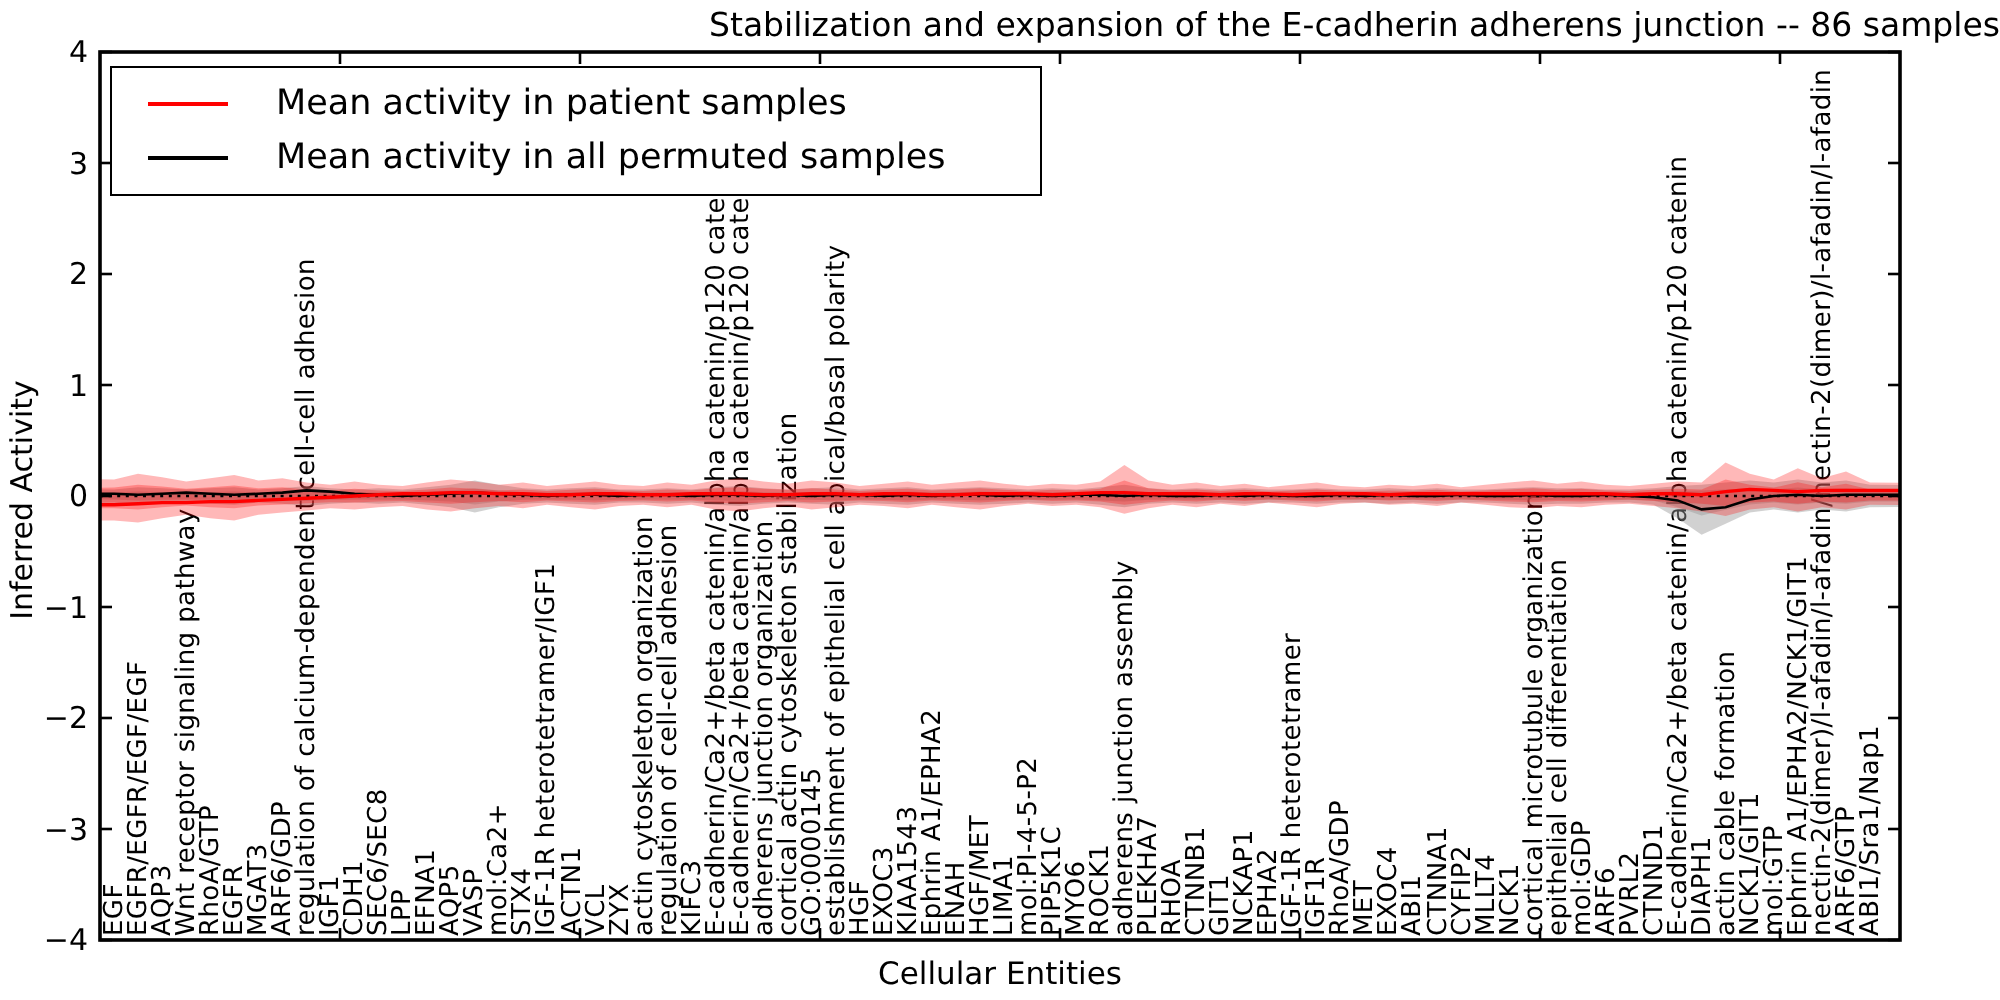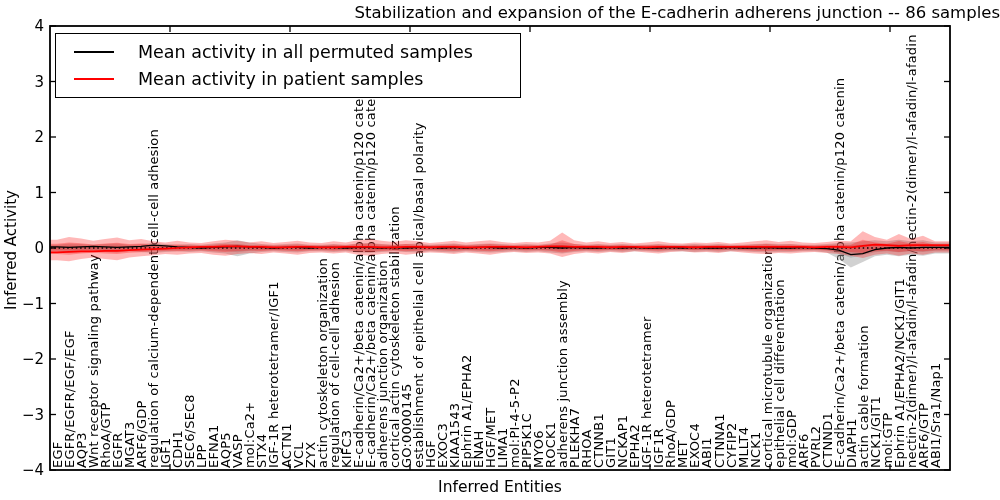--- a/index.html
+++ b/index.html
@@ -21,21 +21,21 @@
   .legend-row{display:flex;align-items:center;padding-left:18px;}
   .legend-line{display:inline-block;width:40px;height:2px;margin-right:24px;flex:none;}
   .legend-label{font-size:17.5px;white-space:nowrap;}
 </style>
 </head>
 <body>
 
 <div class="fig">
   <div class="title">Stabilization and expansion of the E-cadherin adherens junction -- 86 samples</div>
   <div class="ylabel">Inferred Activity</div>
-  <div class="xlabel">Inferred Entities</div>
+  <div class="xlabel">Cellular Entities</div>
 
   <div id="ytick-layer">
       <div class="ytick" style="top: 17px;">4</div>
       <div class="ytick" style="top: 72.5px;">3</div>
       <div class="ytick" style="top: 128px;">2</div>
       <div class="ytick" style="top: 183.5px;">1</div>
       <div class="ytick" style="top: 239px;">0</div>
       <div class="ytick" style="top: 294.5px;">−1</div>
       <div class="ytick" style="top: 350px;">−2</div>
       <div class="ytick" style="top: 405.5px;">−3</div>
@@ -156,21 +156,21 @@
       <line x1="650" y1="470" x2="650" y2="464" stroke="#000" stroke-width="1.3"></line>
       <line x1="770" y1="26" x2="770" y2="32" stroke="#000" stroke-width="1.3"></line>
       <line x1="770" y1="470" x2="770" y2="464" stroke="#000" stroke-width="1.3"></line>
       <line x1="890" y1="26" x2="890" y2="32" stroke="#000" stroke-width="1.3"></line>
       <line x1="890" y1="470" x2="890" y2="464" stroke="#000" stroke-width="1.3"></line>
       <rect x="50" y="26" width="900" height="444" fill="none" stroke="#000" stroke-width="1.8"></rect>
     </svg>
 
   <div class="legend">
     <div class="legend-row">
+      <span class="legend-line" id="legend-line-1" style="background: rgb(255, 0, 0);"></span>
+      <span class="legend-label">Mean activity in patient samples</span>
+    </div>
+    <div class="legend-row">
       <span class="legend-line" id="legend-line-0" style="background: rgb(0, 0, 0);"></span>
       <span class="legend-label">Mean activity in all permuted samples</span>
-    </div>
-    <div class="legend-row">
-      <span class="legend-line" id="legend-line-1" style="background: rgb(255, 0, 0);"></span>
-      <span class="legend-label">Mean activity in patient samples</span>
     </div>
   </div>
 </div>
 
 </body></html>

